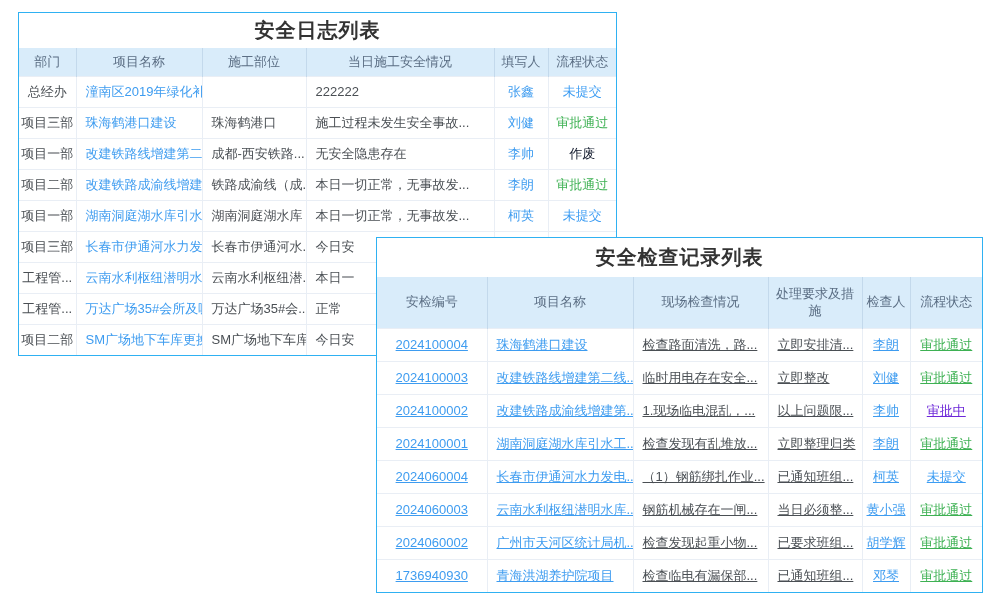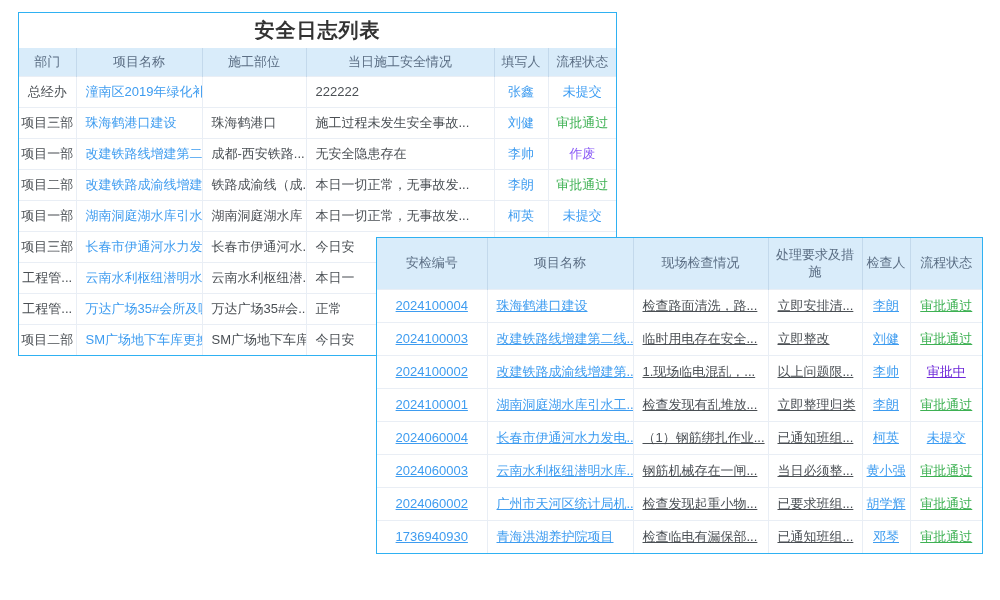--- a/index.html
+++ b/index.html
@@ -108,21 +108,21 @@
             <td class="al-l">施工过程未发生安全事故...</td>
             <td class="al-c link">刘健</td>
             <td class="al-c" style="color: rgb(62, 177, 83);">审批通过</td>
           </tr>
           <tr>
             <td class="al-c">项目一部</td>
             <td class="al-l link">改建铁路线增建第二线直...</td>
             <td class="al-l">成都-西安铁路...</td>
             <td class="al-l">无安全隐患存在</td>
             <td class="al-c link">李帅</td>
-            <td class="al-c" style="color: #8b5cf6;">作废</td>
+            <td class="al-c" style="color: #0f172a;">作废</td>
           </tr>
           <tr>
             <td class="al-c">项目二部</td>
             <td class="al-l link">改建铁路成渝线增建第二...</td>
             <td class="al-l">铁路成渝线（成...</td>
             <td class="al-l">本日一切正常，无事故发...</td>
             <td class="al-c link">李朗</td>
             <td class="al-c" style="color: rgb(62, 177, 83);">审批通过</td>
           </tr>
           <tr>
@@ -163,20 +163,21 @@
             <td class="al-l">SM广场地下车库</td>
             <td class="al-l">今日安</td>
             <td class="al-c link"></td>
             <td class="al-c"></td>
           </tr>
         </tbody>
     </table>
   </div>
 
   <div class="panel" id="panel-insp">
+    <div class="panel-title">安全检查记录列表</div>
     <table class="tbl">
       <colgroup>
         <col style="width:110px">
           <col style="width:146px">
           <col style="width:135px">
         <col style="width:94px">
           <col style="width:48px">
           <col style="width:72px">
       </colgroup>
       <thead>

